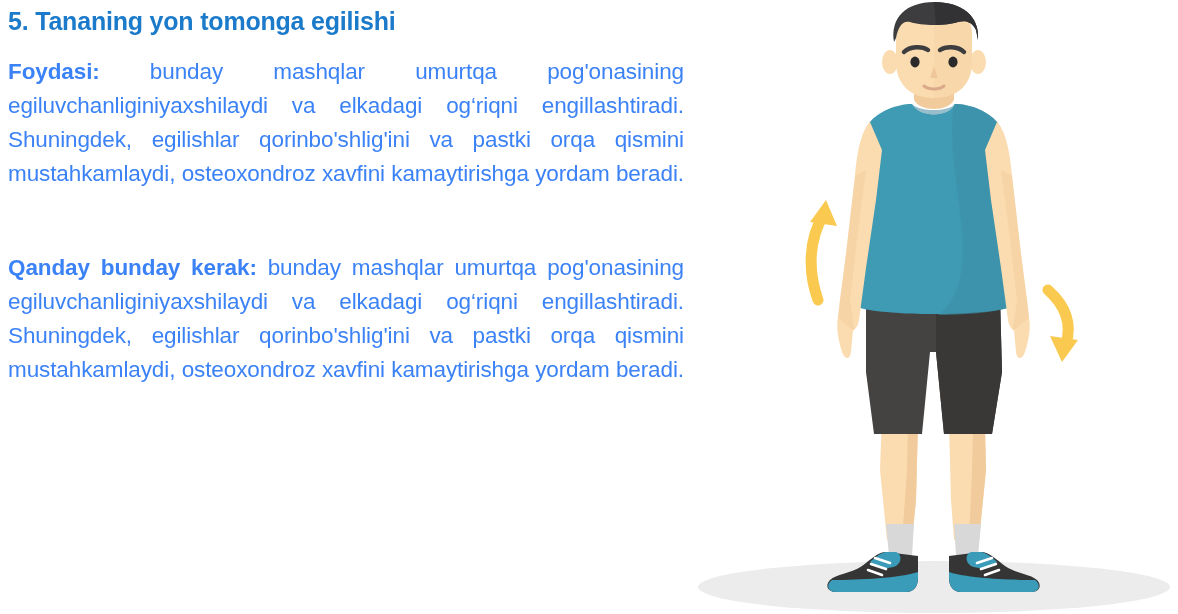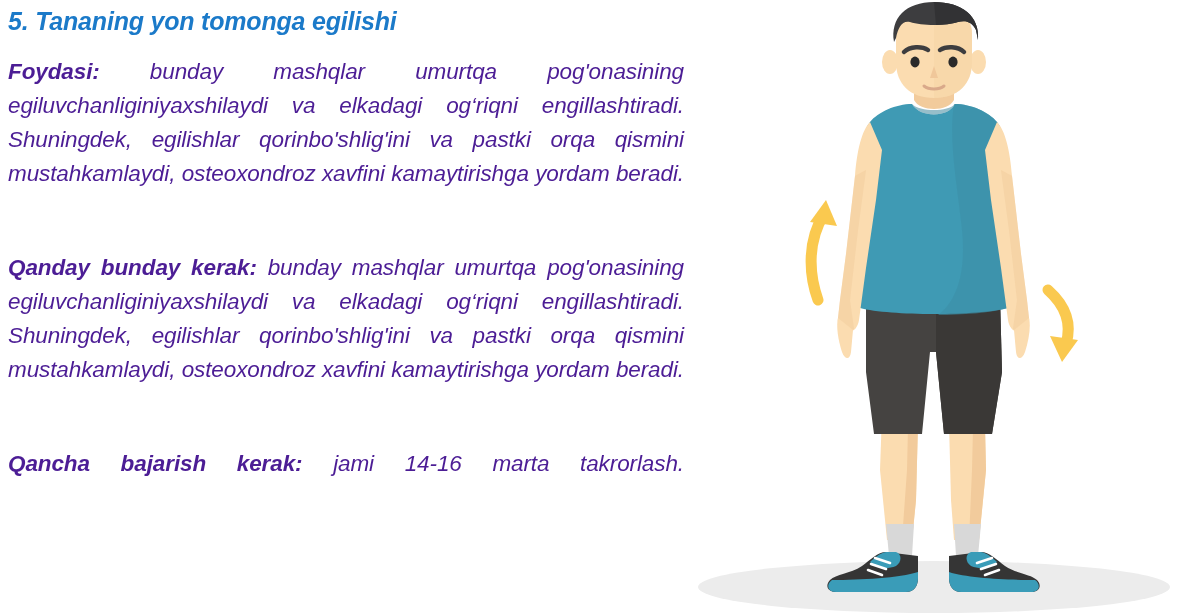--- a/index.html
+++ b/index.html
@@ -7,38 +7,37 @@
     width:1178px;height:614px;
     background:#ffffff;
     font-family:"Liberation Sans", sans-serif;
     overflow:hidden;
   }
   .page{
     position:relative;
     width:1178px;height:614px;
     background:#ffffff;
     box-sizing:border-box;
-    font-style:italic;
   }
   
   .text-col{
     position:absolute;
     left:8px;top:6px;
     width:676px;
   }
   .title{
     color:#1b7ac9;
     font-size:25px;
     font-weight:bold;
     line-height:1.25;
     margin:0 0 18px 0;
     letter-spacing:-0.2px;
   }
   .para{
-    color:#4c1d95;
+    color:#3b82f6;
     font-size:22.5px;
     line-height:34px;
     text-align:justify;
     text-justify:inter-word;
     margin:0 0 26px 0;
     letter-spacing:-0.1px;
   }
   .para:last-child{margin-bottom:0;}
   .para .lead{font-weight:bold;}
   
@@ -62,23 +61,20 @@
     <h1 class="title">5. Tananing yon tomonga egilishi</h1>
 
     <p class="para">
       <span class="lead">Foydasi:</span><span> bunday mashqlar umurtqa pog'onasining egiluvchanliginiyaxshilaydi va elkadagi og‘riqni engillashtiradi. Shuningdek, egilishlar qorinbo'shlig'ini va pastki orqa qismini mustahkamlaydi, osteoxondroz xavfini kamaytirishga yordam beradi.</span>
     </p>
 
     <p class="para">
       <span class="lead">Qanday bunday kerak:</span><span> bunday mashqlar umurtqa pog'onasining egiluvchanliginiyaxshilaydi va elkadagi og‘riqni engillashtiradi. Shuningdek, egilishlar qorinbo'shlig'ini va pastki orqa qismini mustahkamlaydi, osteoxondroz xavfini kamaytirishga yordam beradi.</span>
     </p>
 
-    <p class="para">
-      <span class="lead">Qancha bajarish kerak:</span><span> jami 14-16 marta takrorlash.</span>
-    </p>
 
   </div>
 
   <div class="illus">
     <svg width="488" height="614" viewBox="0 0 488 614" xmlns="http://www.w3.org/2000/svg">
 
       <ellipse cx="244" cy="587" rx="236" ry="26" fill="#ececec"></ellipse>
 
       <g>
 

